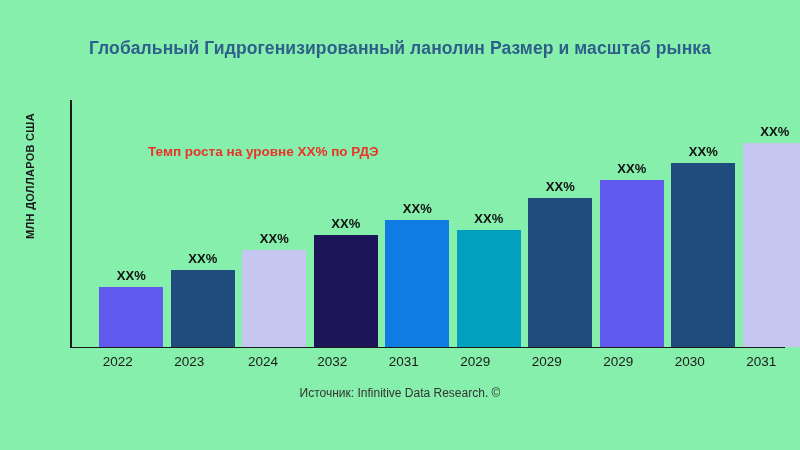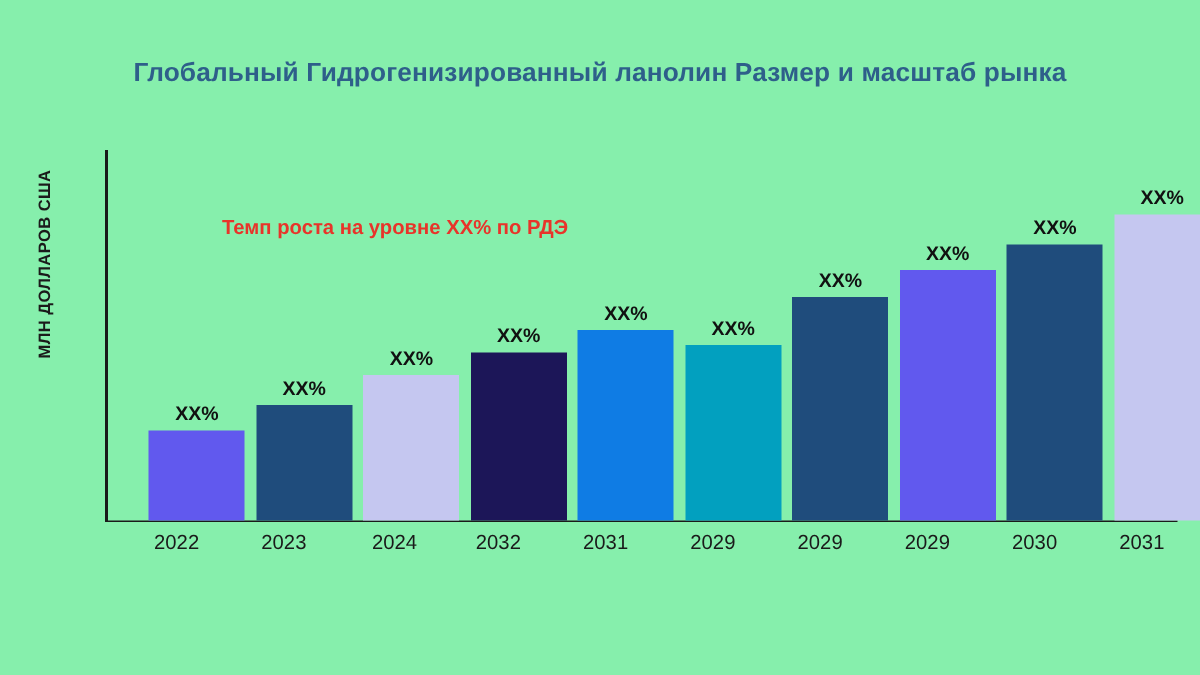--- a/index.html
+++ b/index.html
@@ -207,14 +207,15 @@
       <div class="x-tick" style="left: 193px;">2024</div>
       <div class="x-tick" style="left: 262.25px;">2032</div>
       <div class="x-tick" style="left: 333.75px;">2031</div>
       <div class="x-tick" style="left: 405.25px;">2029</div>
       <div class="x-tick" style="left: 476.75px;">2029</div>
       <div class="x-tick" style="left: 548.25px;">2029</div>
       <div class="x-tick" style="left: 619.75px;">2030</div>
       <div class="x-tick" style="left: 691.25px;">2031</div>
     </div>
 
+  <div id="source-note">Источник: Infinitive Data Research. ©</div>
 
 </div>
 
 </body></html>

